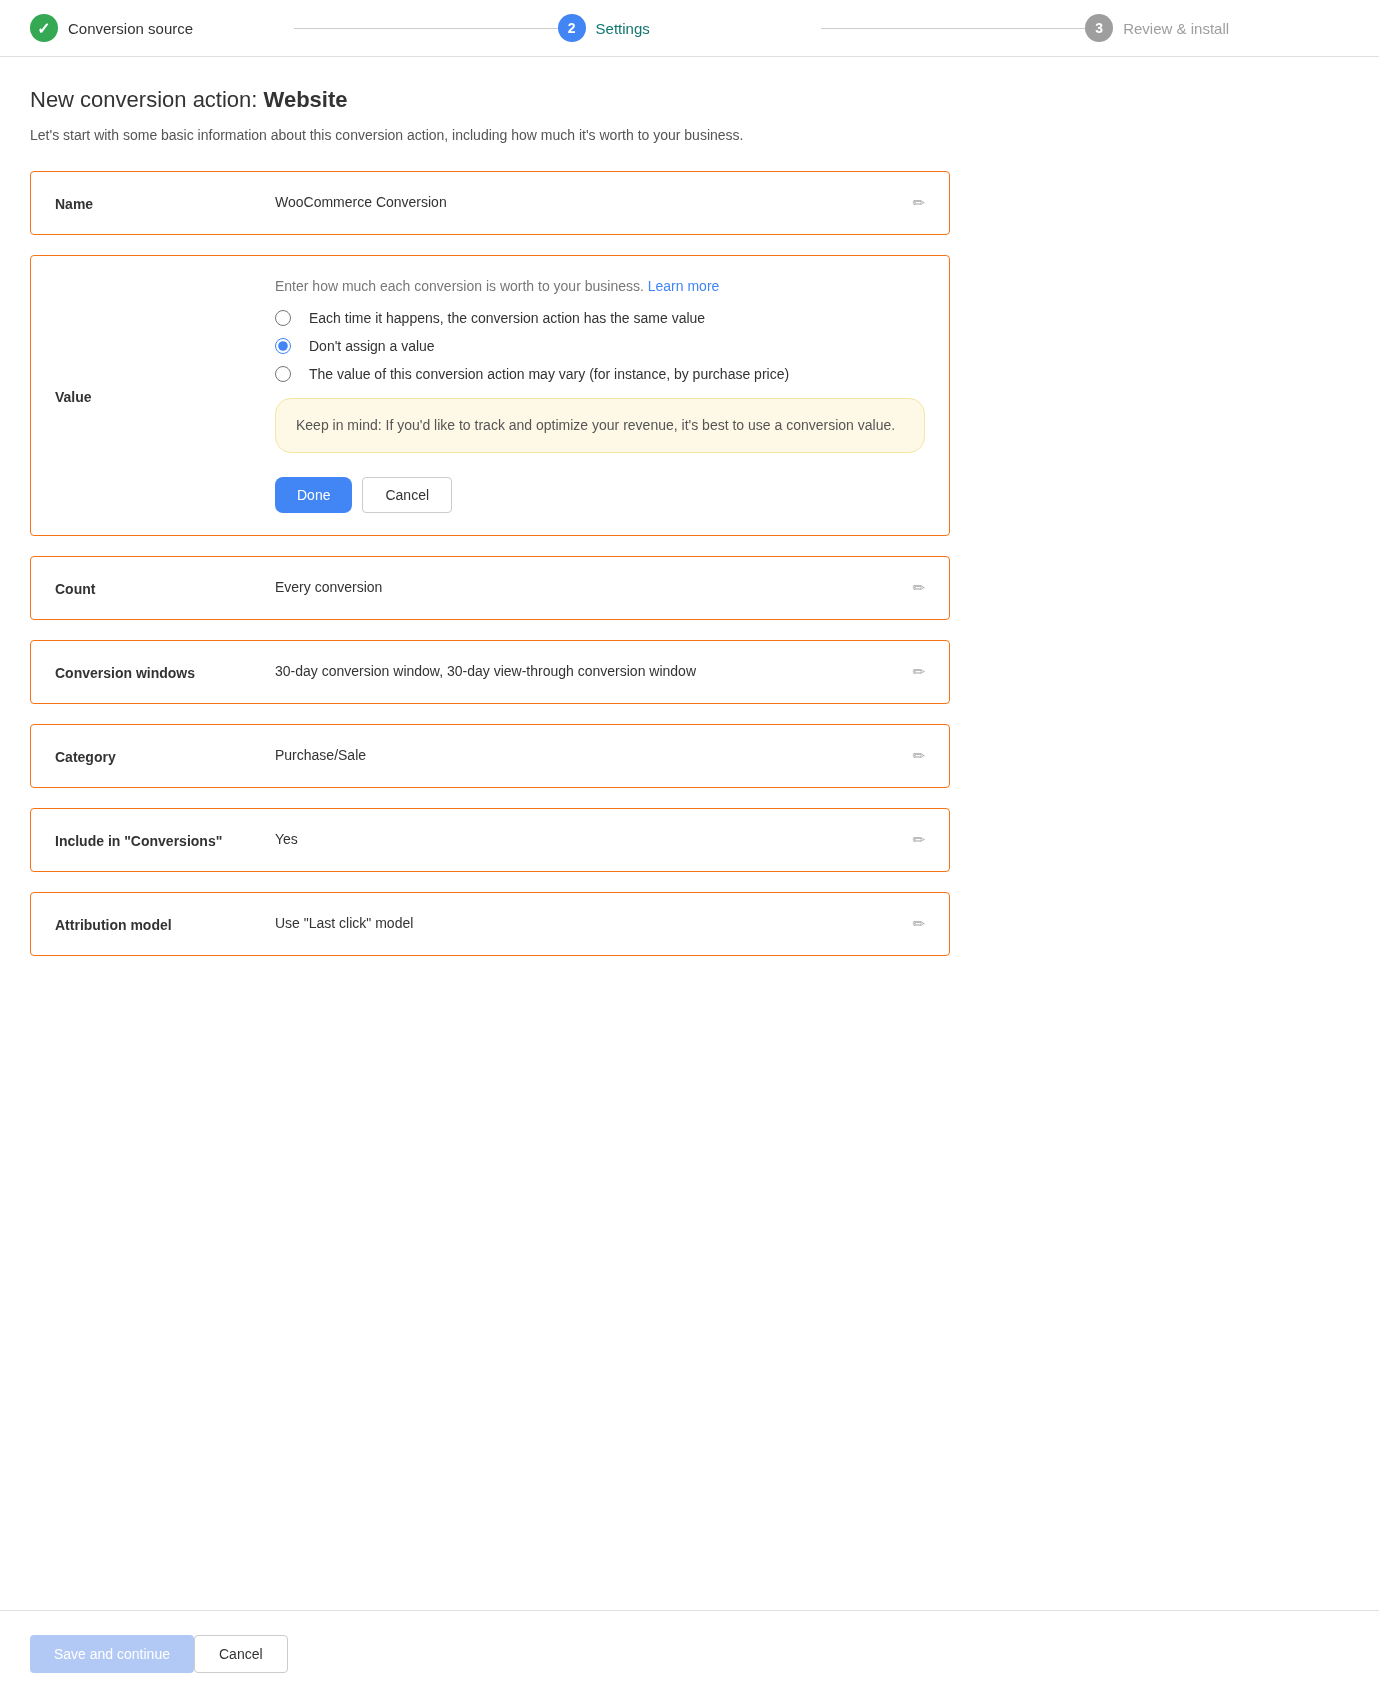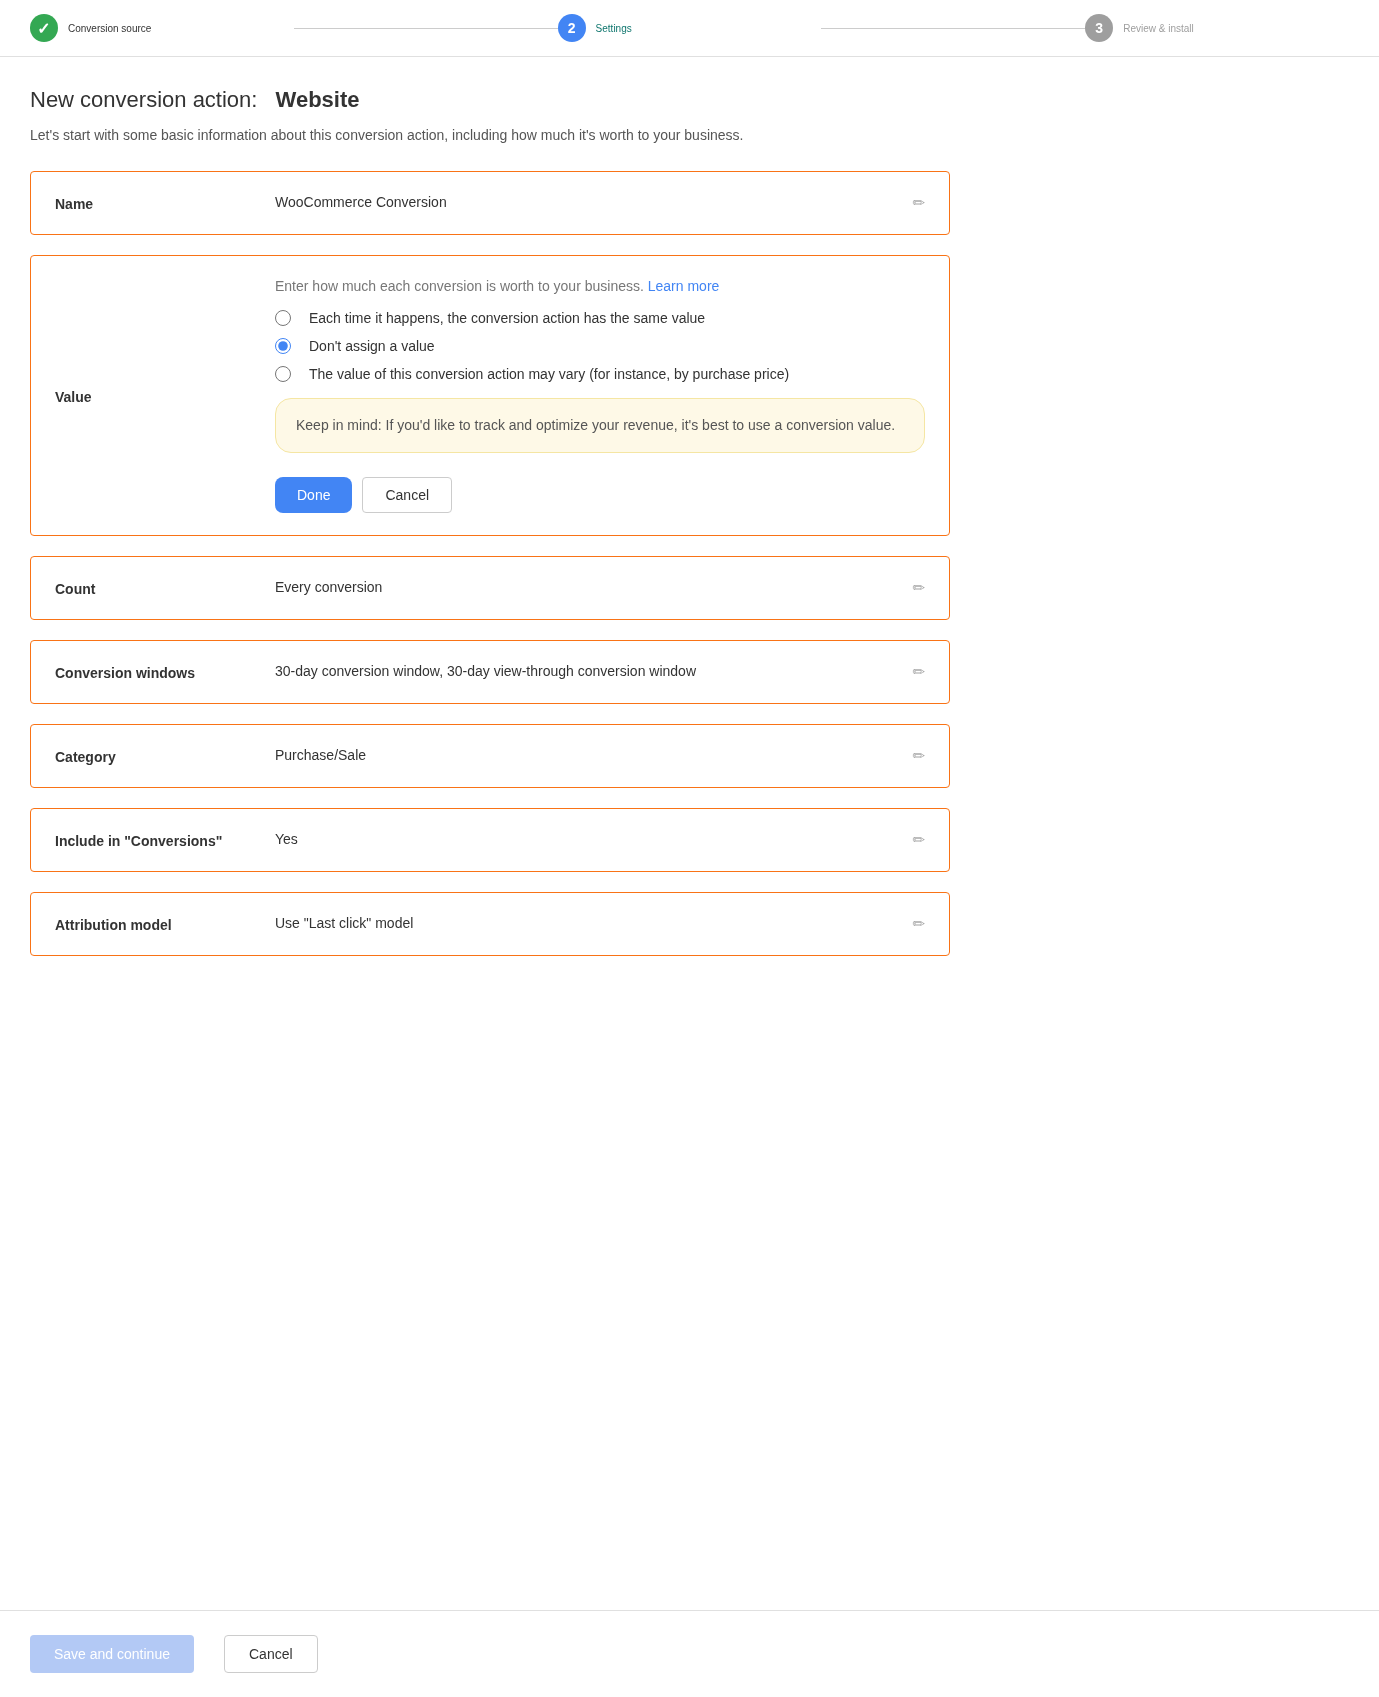--- a/index.html
+++ b/index.html
@@ -48,21 +48,21 @@
     }
     .step-circle.active {
       background: #4285f4;
       color: white;
     }
     .step-circle.inactive {
       background: #9e9e9e;
       color: white;
     }
     .step-label {
-      font-size: 10px;
+      font-size: 15px;
       color: #333;
     }
     .step-label.active {
       color: #0f766e;
     }
     .step-label.inactive {
       color: #9e9e9e;
     }
 
     
@@ -72,21 +72,20 @@
     }
 
     .page-title {
       font-size: 22px;
       font-weight: normal;
       margin-bottom: 14px;
       color: #333;
     }
     .page-title strong {
       font-weight: bold;
-      margin-left: 12px;
     }
     .page-subtitle {
       font-size: 14px;
       color: #555;
       margin-bottom: 28px;
     }
 
     
     .card {
       border: 1px solid #f97316;
@@ -184,21 +183,21 @@
       border: 1px solid #ccc;
       border-radius: 4px;
       padding: 9px 22px;
       font-size: 14px;
       cursor: pointer;
     }
 
     
     .bottom-actions {
       display: flex;
-      gap: 30px;
+      gap: 0;
       padding: 24px 30px;
       border-top: 1px solid #e0e0e0;
       position: fixed;
       bottom: 0;
       left: 0;
       width: 1379px;
       background: #fff;
     }
 
     .btn-save {

